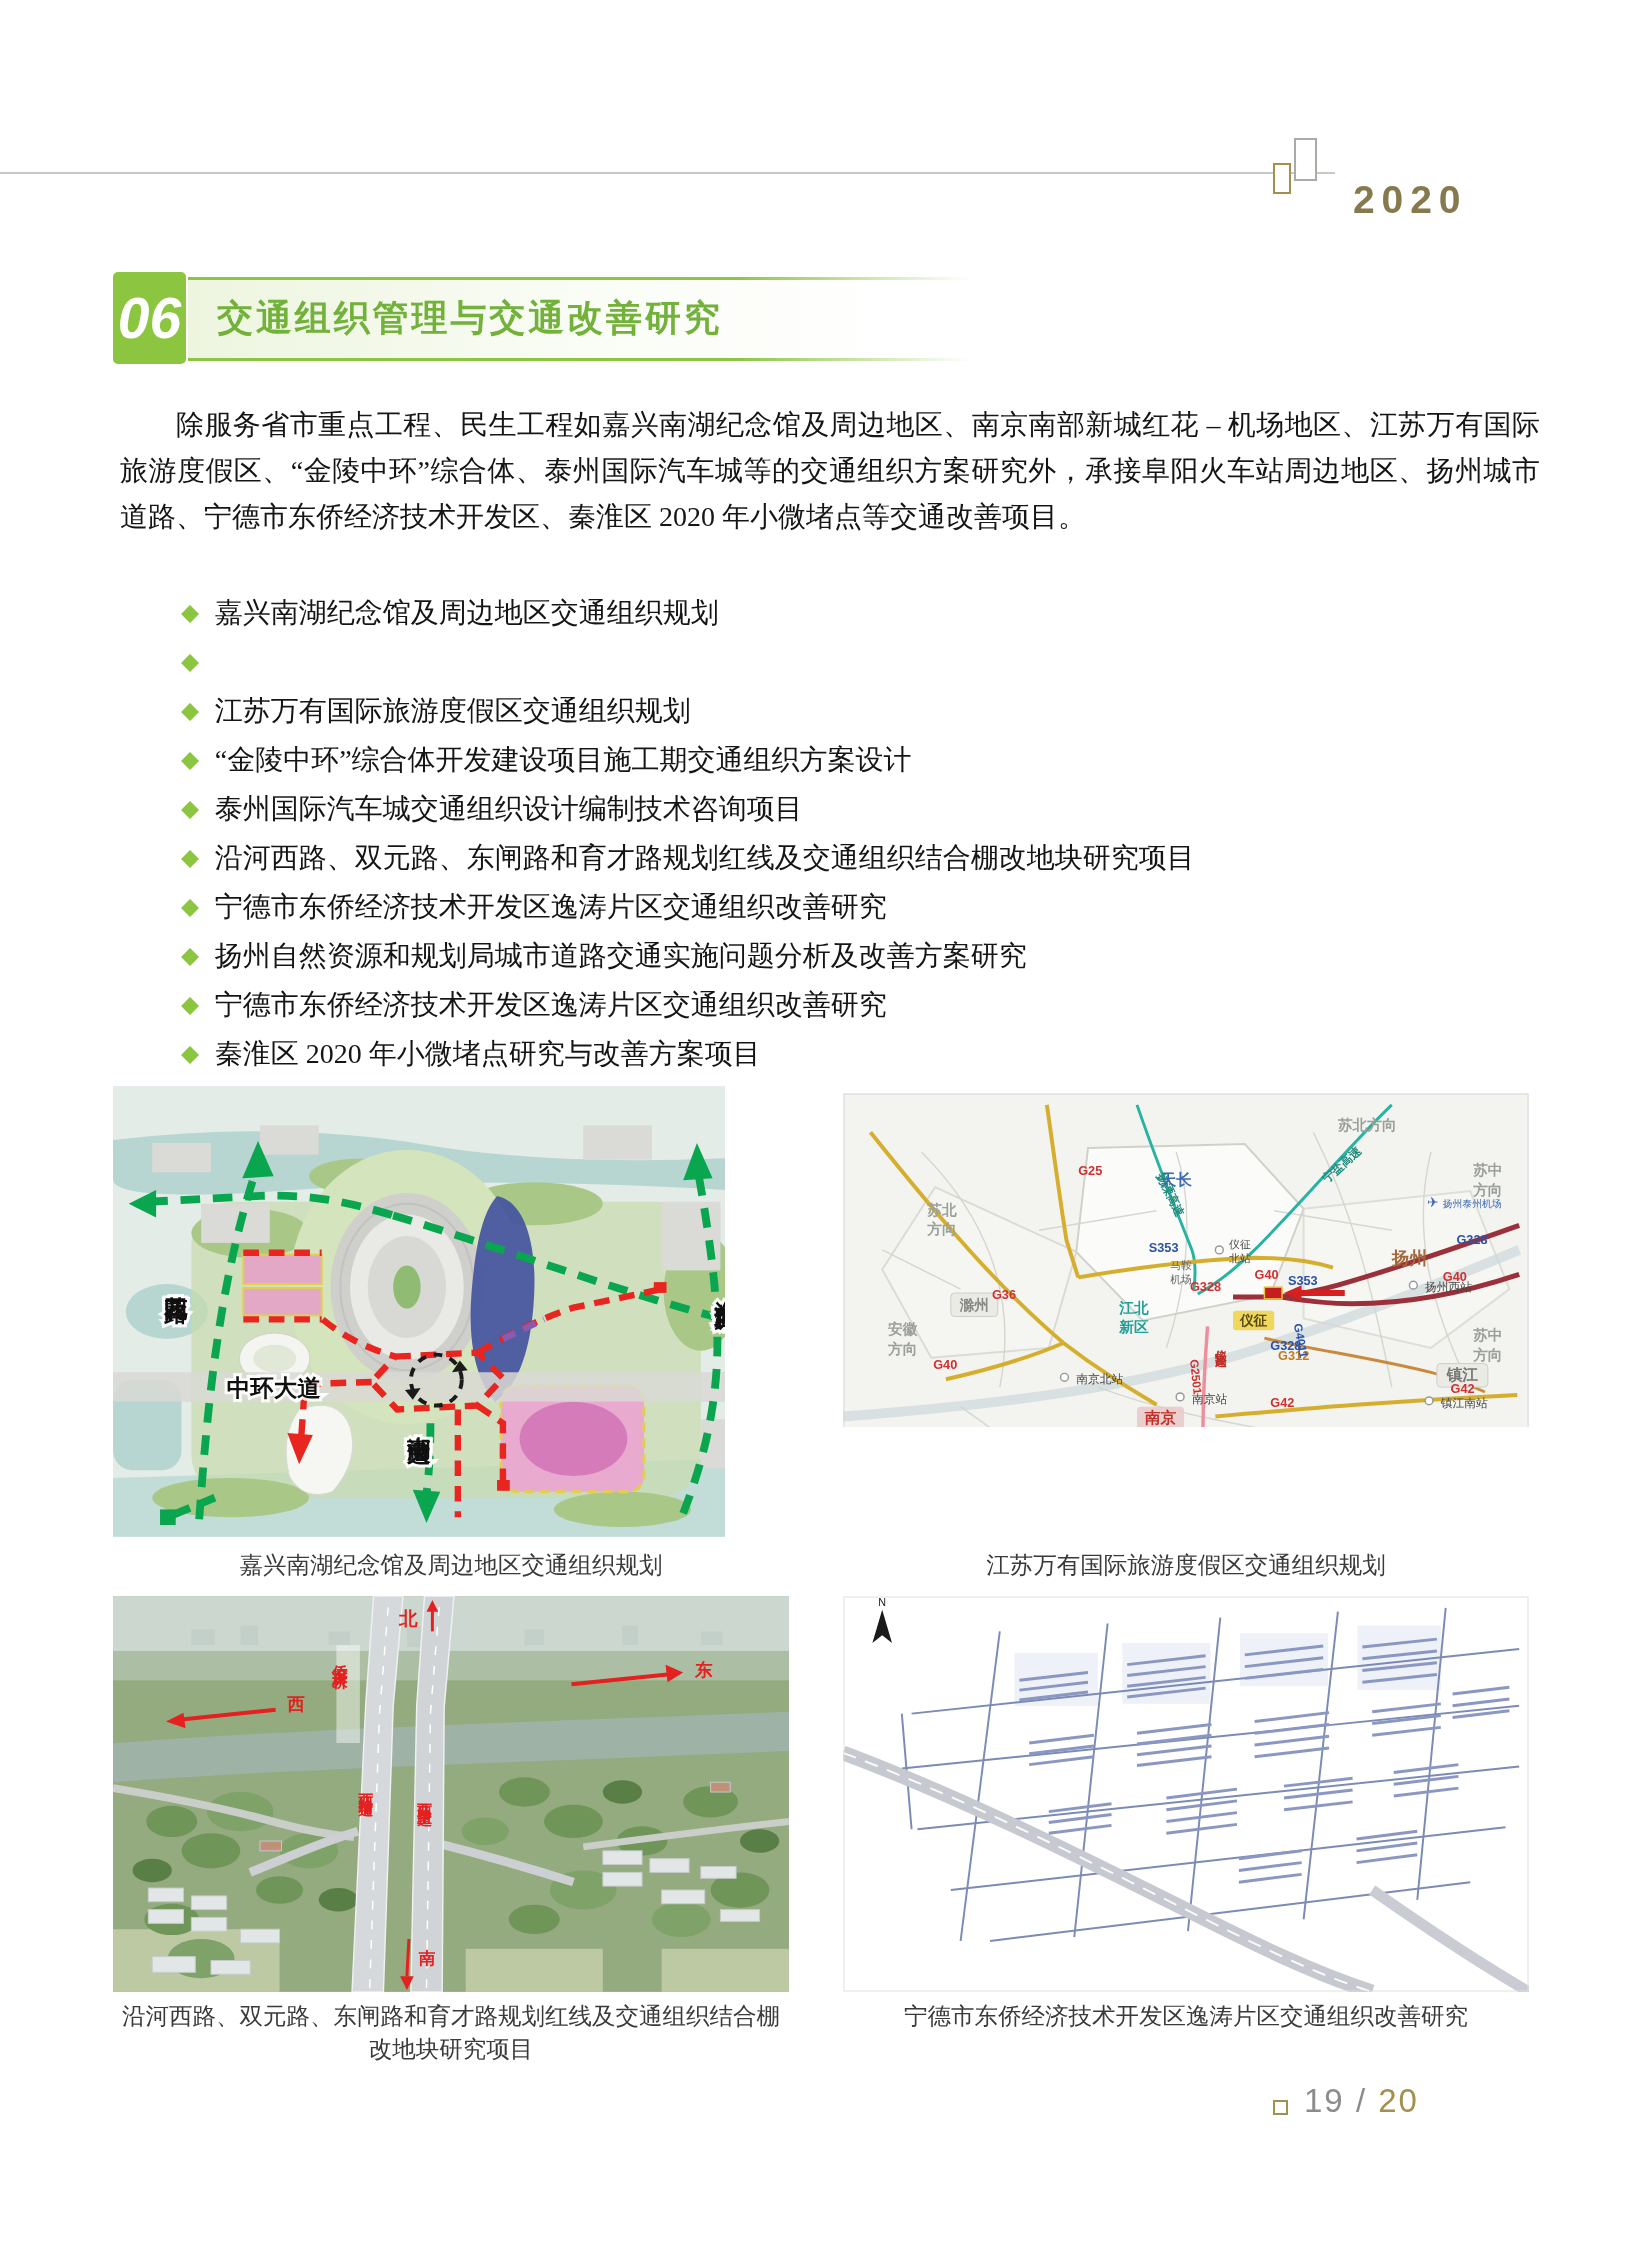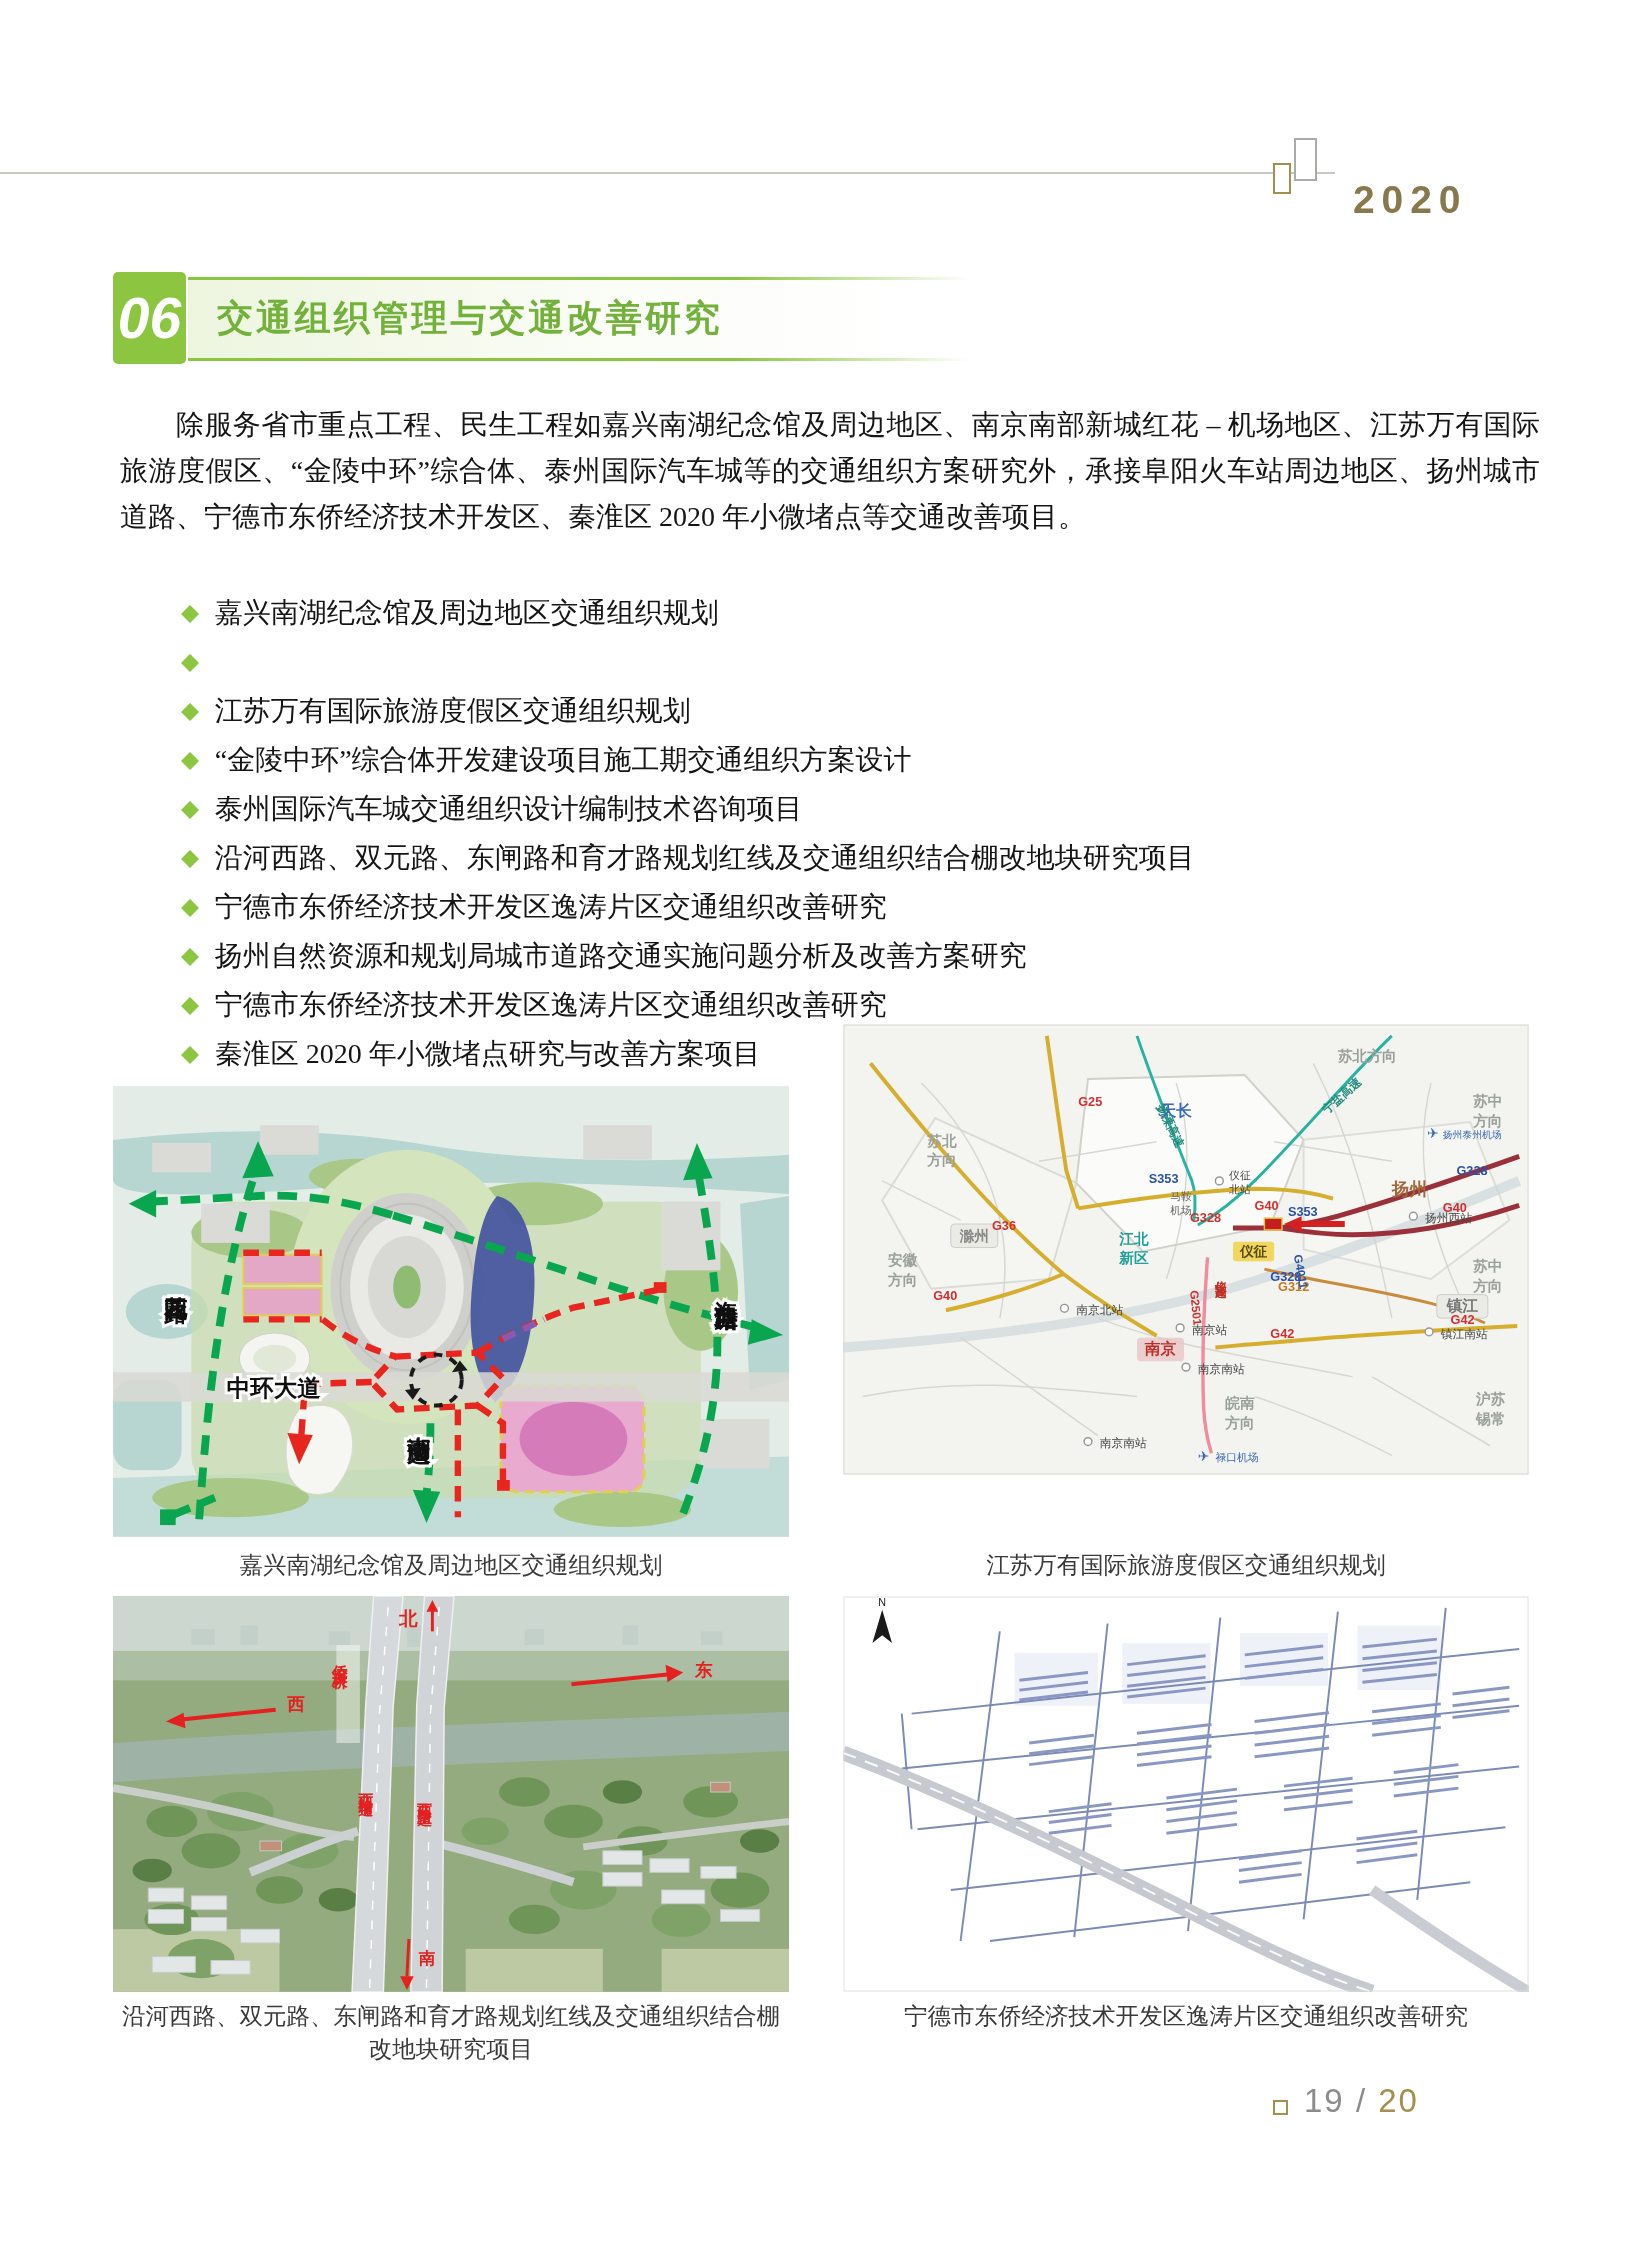--- a/index.html
+++ b/index.html
@@ -95,21 +95,21 @@
     <li>
         <span class="dia">◆</span>
         <span>宁德市东侨经济技术开发区逸涛片区交通组织改善研究</span>
       </li>
     <li>
         <span class="dia">◆</span>
         <span>秦淮区 2020 年小微堵点研究与改善方案项目</span>
       </li>
   </ul>
 
-  <div class="abs fig" style="left:113px;top:1086px;width:676px;height:451px;text-align:center;">
+  <div class="abs fig" style="left:113px;top:1086px;width:612px;height:451px;text-align:center;">
     <svg width="676" height="451" viewBox="0 0 690 460">
       <rect width="690" height="460" fill="#e3ece6"></rect>
       <g fill="#b7d6d2">
         <path d="M0,55 Q170,35 320,60 T690,70 L690,110 Q400,90 200,105 T0,95 Z"></path>
         <path d="M0,400 L690,378 L690,460 L0,460 Z" fill="#c2dcd8"></path>
         <path d="M640,120 L690,112 L690,300 L650,310 Z"></path>
         <ellipse cx="55" cy="230" rx="42" ry="28"></ellipse>
         <rect x="0" y="300" width="70" height="92" rx="20"></rect>
       </g>
       <g>
@@ -191,21 +191,21 @@
       </g>
       <g font-size="24" font-weight="bold" fill="#101010" class="halo">
         <text x="64" y="196" class="vt">花园路</text>
         <text x="116" y="316">中环大道</text>
         <text x="312" y="338" class="vt">南湖大道</text>
         <text x="626" y="200" class="vt">海盐塘路</text>
       </g>
     </svg>
   </div>
 
-  <div class="abs fig" style="left:843px;top:1024px;width:686px;height:451px;">
+  <div class="abs fig" style="left:843px;top:1093px;width:686px;height:334px;">
     <svg width="686" height="451" viewBox="0 0 700 460">
       <rect width="700" height="460" fill="#f3f3f0"></rect>
       <g stroke-width="2">
         <path d="M250,56 L410,52 L470,118 L436,206 L306,232 L238,162 Z" fill="#fcfcfa" stroke="#d0d0c8" opacity=".95"></path>
         <path d="M94,96 L238,162 L210,260 L90,270 L40,180 Z" fill="#f6f6f2" stroke="#d6d6d0" opacity=".8"></path>
         <path d="M470,118 L640,100 L680,200 L600,260 L470,230 Z" fill="#f8f8f4" stroke="#d6d6d0" opacity=".7"></path>
       </g>
       <path d="M0,330 C160,318 300,300 420,262 C500,236 560,214 690,160" stroke="#ccd7db" stroke-width="10" fill="none" opacity=".7"></path>
       <g stroke="#d4d4ce" stroke-width="1.5" fill="none" opacity=".9">
         <path d="M20,380 C120,360 200,370 300,380"></path>

